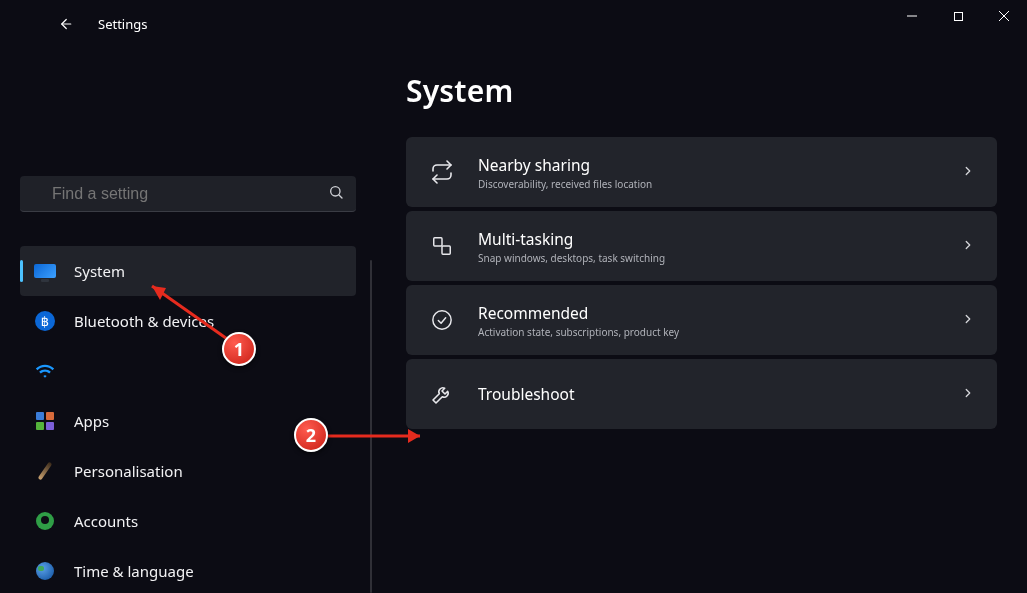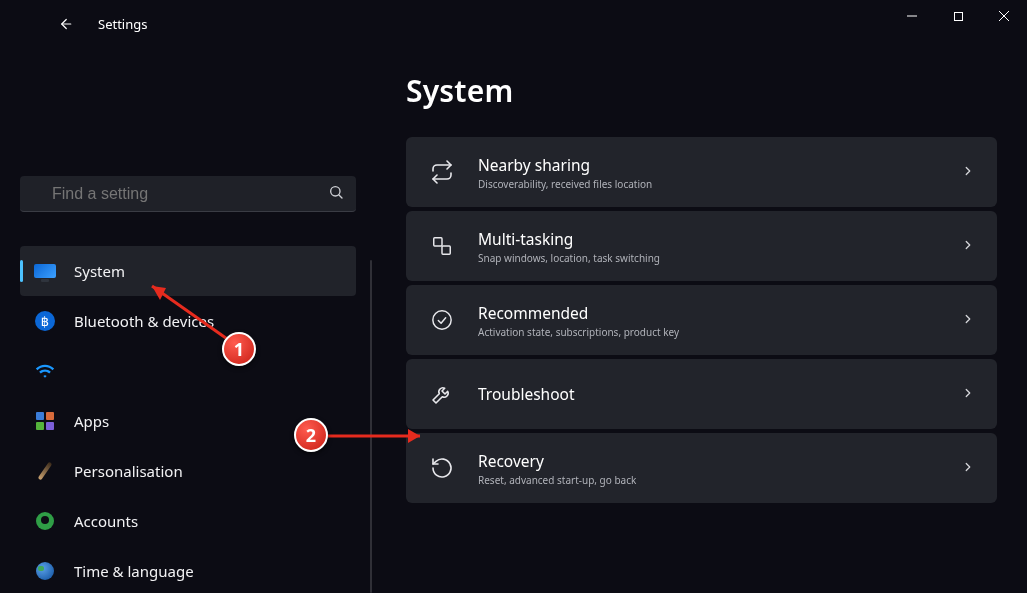--- a/index.html
+++ b/index.html
@@ -257,21 +257,21 @@
 
     <div class="card">
       <span class="card-icon">
         <svg width="22" height="22" viewBox="0 0 24 24" fill="none" stroke="currentColor" stroke-width="1.6" stroke-linecap="round" stroke-linejoin="round">
             <rect x="3" y="3" width="9" height="9" rx="1"></rect>
             <rect x="12" y="12" width="9" height="9" rx="1"></rect>
           </svg>
       </span>
       <div class="card-text">
         <div class="card-title">Multi-tasking</div>
-        <div class="card-sub">Snap windows, location, task switching</div>
+        <div class="card-sub">Snap windows, desktops, task switching</div>
       </div>
       <span class="chev">
         <svg width="14" height="14" viewBox="0 0 24 24" fill="none" stroke="currentColor" stroke-width="2.2" stroke-linecap="round" stroke-linejoin="round">
             <polyline points="9 18 15 12 9 6"></polyline>
           </svg>
       </span>
     </div>
 
     <div class="card">
       <span class="card-icon">
@@ -300,37 +300,20 @@
       <div class="card-text">
         <div class="card-title">Troubleshoot</div>
       </div>
       <span class="chev">
         <svg width="14" height="14" viewBox="0 0 24 24" fill="none" stroke="currentColor" stroke-width="2.2" stroke-linecap="round" stroke-linejoin="round">
             <polyline points="9 18 15 12 9 6"></polyline>
           </svg>
       </span>
     </div>
 
-    <div class="card">
-      <span class="card-icon">
-        <svg width="24" height="24" viewBox="0 0 24 24" fill="none" stroke="currentColor" stroke-width="1.6" stroke-linecap="round" stroke-linejoin="round">
-            <path d="M3 12a9 9 0 1 0 3-6.7L3 8"></path>
-            <polyline points="3 3 3 8 8 8"></polyline>
-          </svg>
-      </span>
-      <div class="card-text">
-        <div class="card-title">Recovery</div>
-        <div class="card-sub">Reset, advanced start-up, go back</div>
-      </div>
-      <span class="chev">
-        <svg width="14" height="14" viewBox="0 0 24 24" fill="none" stroke="currentColor" stroke-width="2.2" stroke-linecap="round" stroke-linejoin="round">
-            <polyline points="9 18 15 12 9 6"></polyline>
-          </svg>
-      </span>
-    </div>
 
   </div>
 </div>
 
 <svg class="annot-arrow" style="left:130px;top:268px;" width="130" height="100" viewBox="0 0 130 100">
   <line x1="110" y1="80" x2="22" y2="18"></line>
   <polygon points="22,18 36,20 30,32"></polygon>
 </svg>
 <div class="balloon" style="left:222px;top:332px;">
   <span>1</span>

